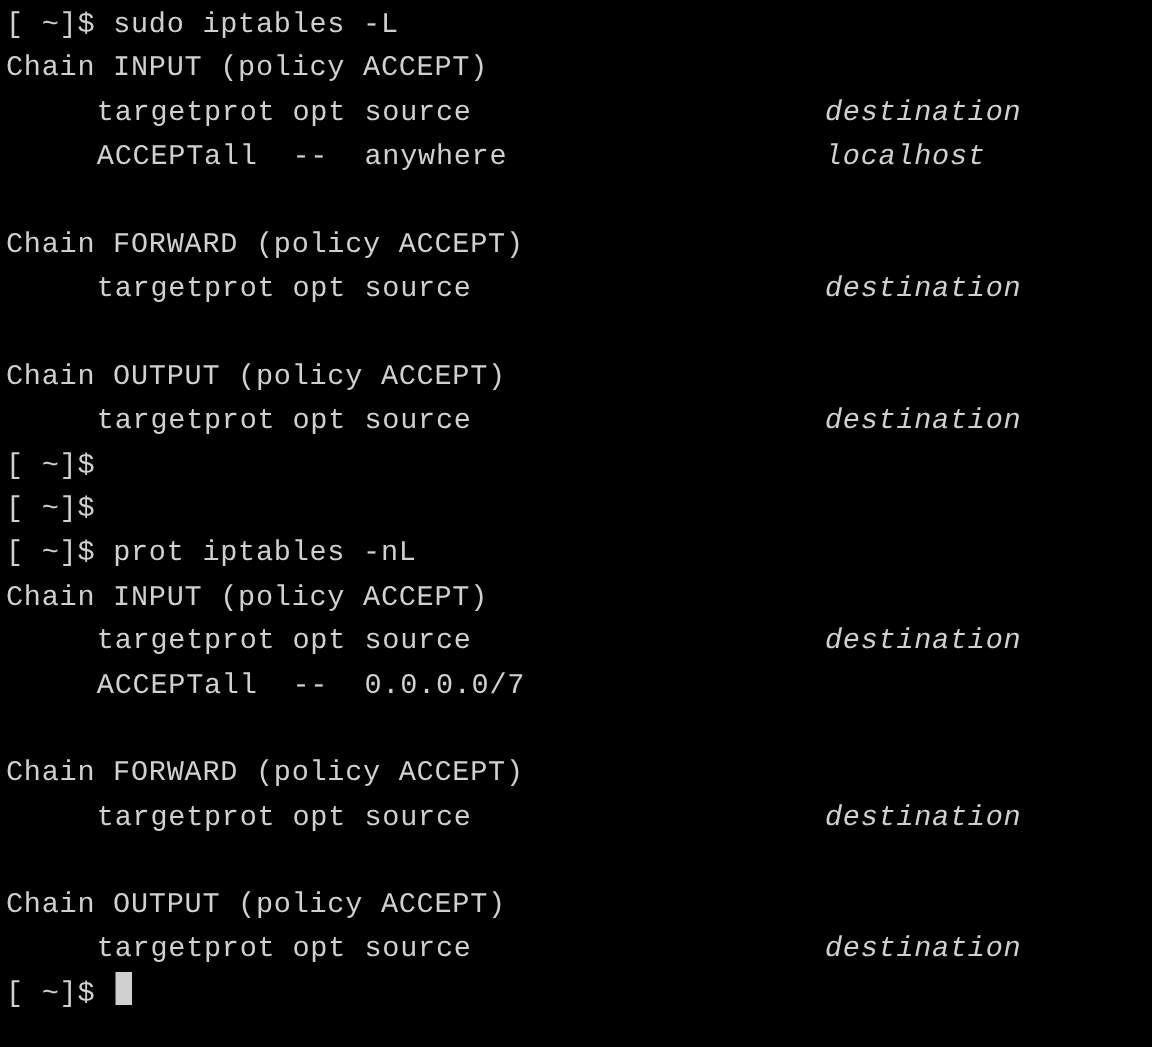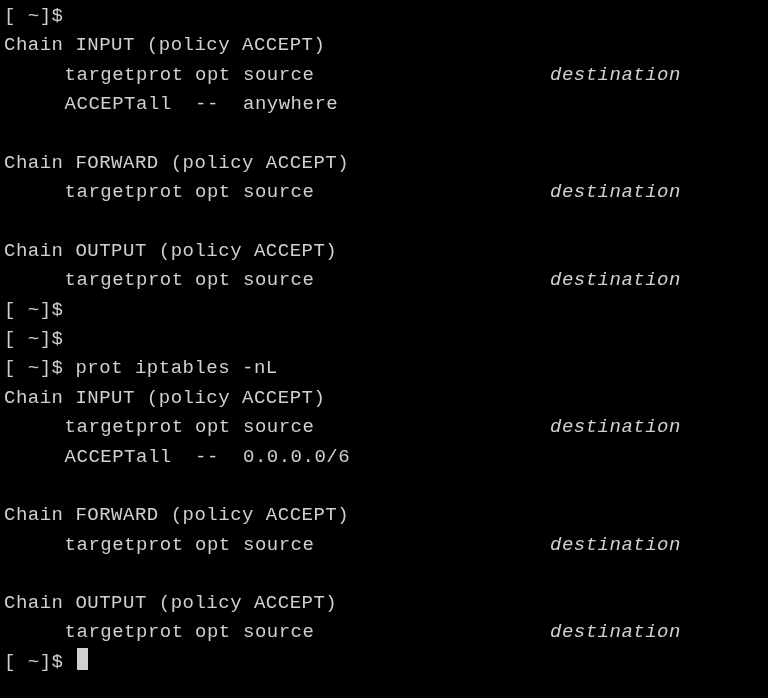--- a/index.html
+++ b/index.html
@@ -34,44 +34,44 @@
       height: 22px;
       background: #d0d0d0;
       vertical-align: text-bottom;
       margin-left: 2px;
     }
     .blank { height: 29px; }
   </style>
 </head>
 <body>
 
-<div class="line"><span>[ ~]$ </span></div>
+<div class="line"><span>[ ~]$ </span><span>sudo iptables -L</span></div>
 
 <div class="line">Chain INPUT (policy ACCEPT)</div>
 <div class="line"><span class="col-target">target</span><span class="col-prot">prot</span><span class="col-opt">opt</span><span class="col-source">source</span><span class="col-dest">destination</span></div>
-<div class="line"><span class="col-target">ACCEPT</span><span class="col-prot">all</span><span class="col-opt">--</span><span class="col-source">anywhere</span></div>
+<div class="line"><span class="col-target">ACCEPT</span><span class="col-prot">all</span><span class="col-opt">--</span><span class="col-source">anywhere</span><span class="col-dest">localhost</span></div>
 
 <div class="blank"></div>
 
 <div class="line">Chain FORWARD (policy ACCEPT)</div>
 <div class="line"><span class="col-target">target</span><span class="col-prot">prot</span><span class="col-opt">opt</span><span class="col-source">source</span><span class="col-dest">destination</span></div>
 
 <div class="blank"></div>
 
 <div class="line">Chain OUTPUT (policy ACCEPT)</div>
 <div class="line"><span class="col-target">target</span><span class="col-prot">prot</span><span class="col-opt">opt</span><span class="col-source">source</span><span class="col-dest">destination</span></div>
 
 <div class="line">[ ~]$ </div>
 <div class="line">[ ~]$ </div>
 
 <div class="line"><span>[ ~]$ </span><span>prot iptables -nL</span></div>
 
 <div class="line">Chain INPUT (policy ACCEPT)</div>
 <div class="line"><span class="col-target">target</span><span class="col-prot">prot</span><span class="col-opt">opt</span><span class="col-source">source</span><span class="col-dest">destination</span></div>
-<div class="line"><span class="col-target">ACCEPT</span><span class="col-prot">all</span><span class="col-opt">--</span><span class="col-source">0.0.0.0/6</span></div>
+<div class="line"><span class="col-target">ACCEPT</span><span class="col-prot">all</span><span class="col-opt">--</span><span class="col-source">0.0.0.0/7</span></div>
 
 <div class="blank"></div>
 
 <div class="line">Chain FORWARD (policy ACCEPT)</div>
 <div class="line"><span class="col-target">target</span><span class="col-prot">prot</span><span class="col-opt">opt</span><span class="col-source">source</span><span class="col-dest">destination</span></div>
 
 <div class="blank"></div>
 
 <div class="line">Chain OUTPUT (policy ACCEPT)</div>
 <div class="line"><span class="col-target">target</span><span class="col-prot">prot</span><span class="col-opt">opt</span><span class="col-source">source</span><span class="col-dest">destination</span></div>

